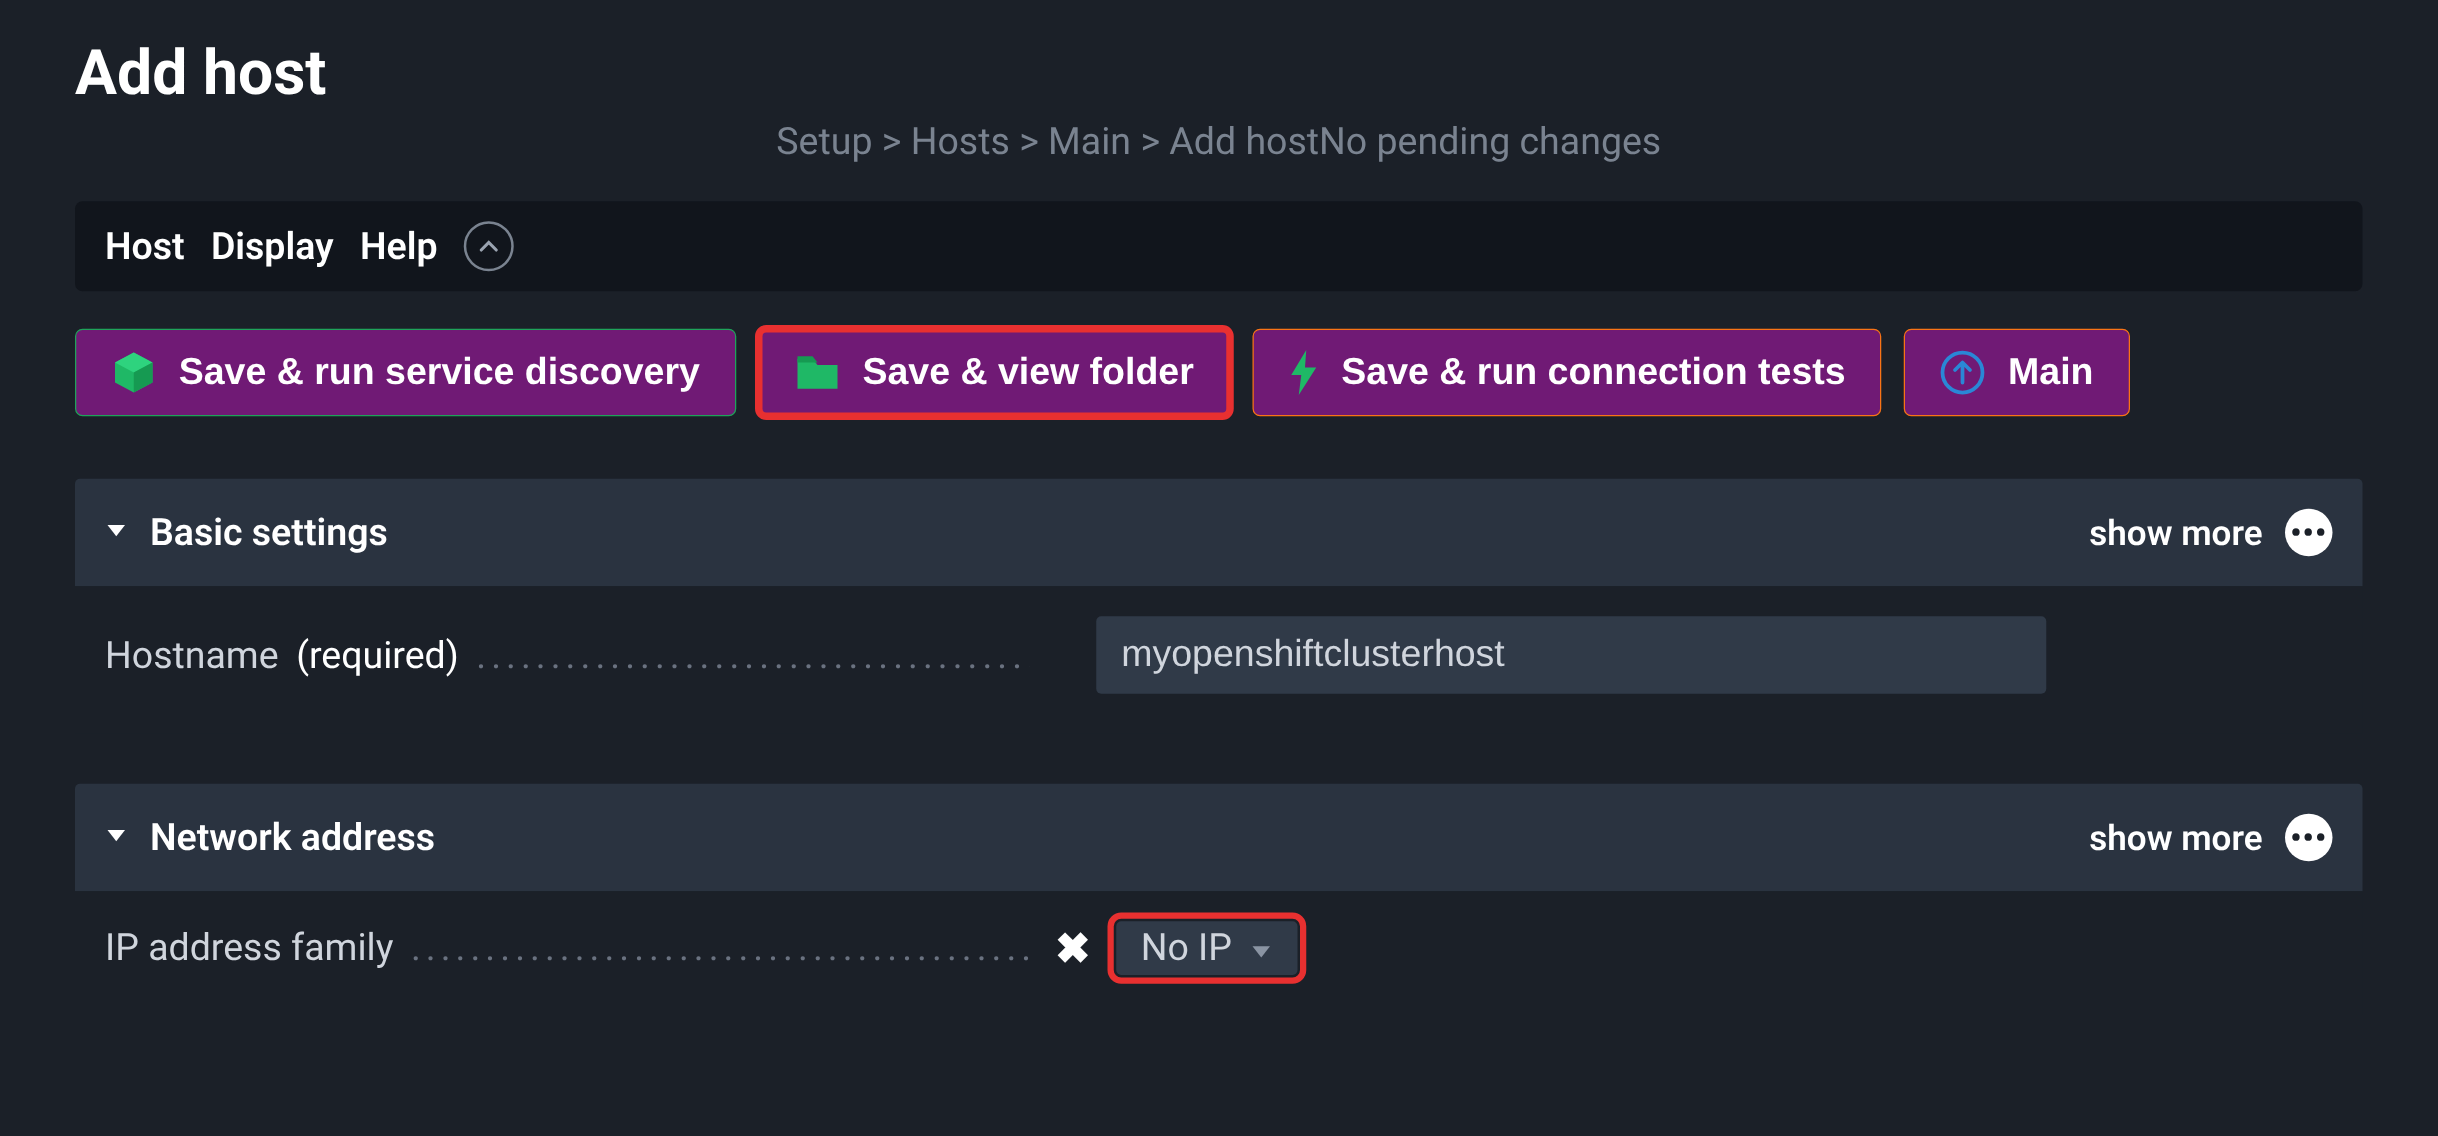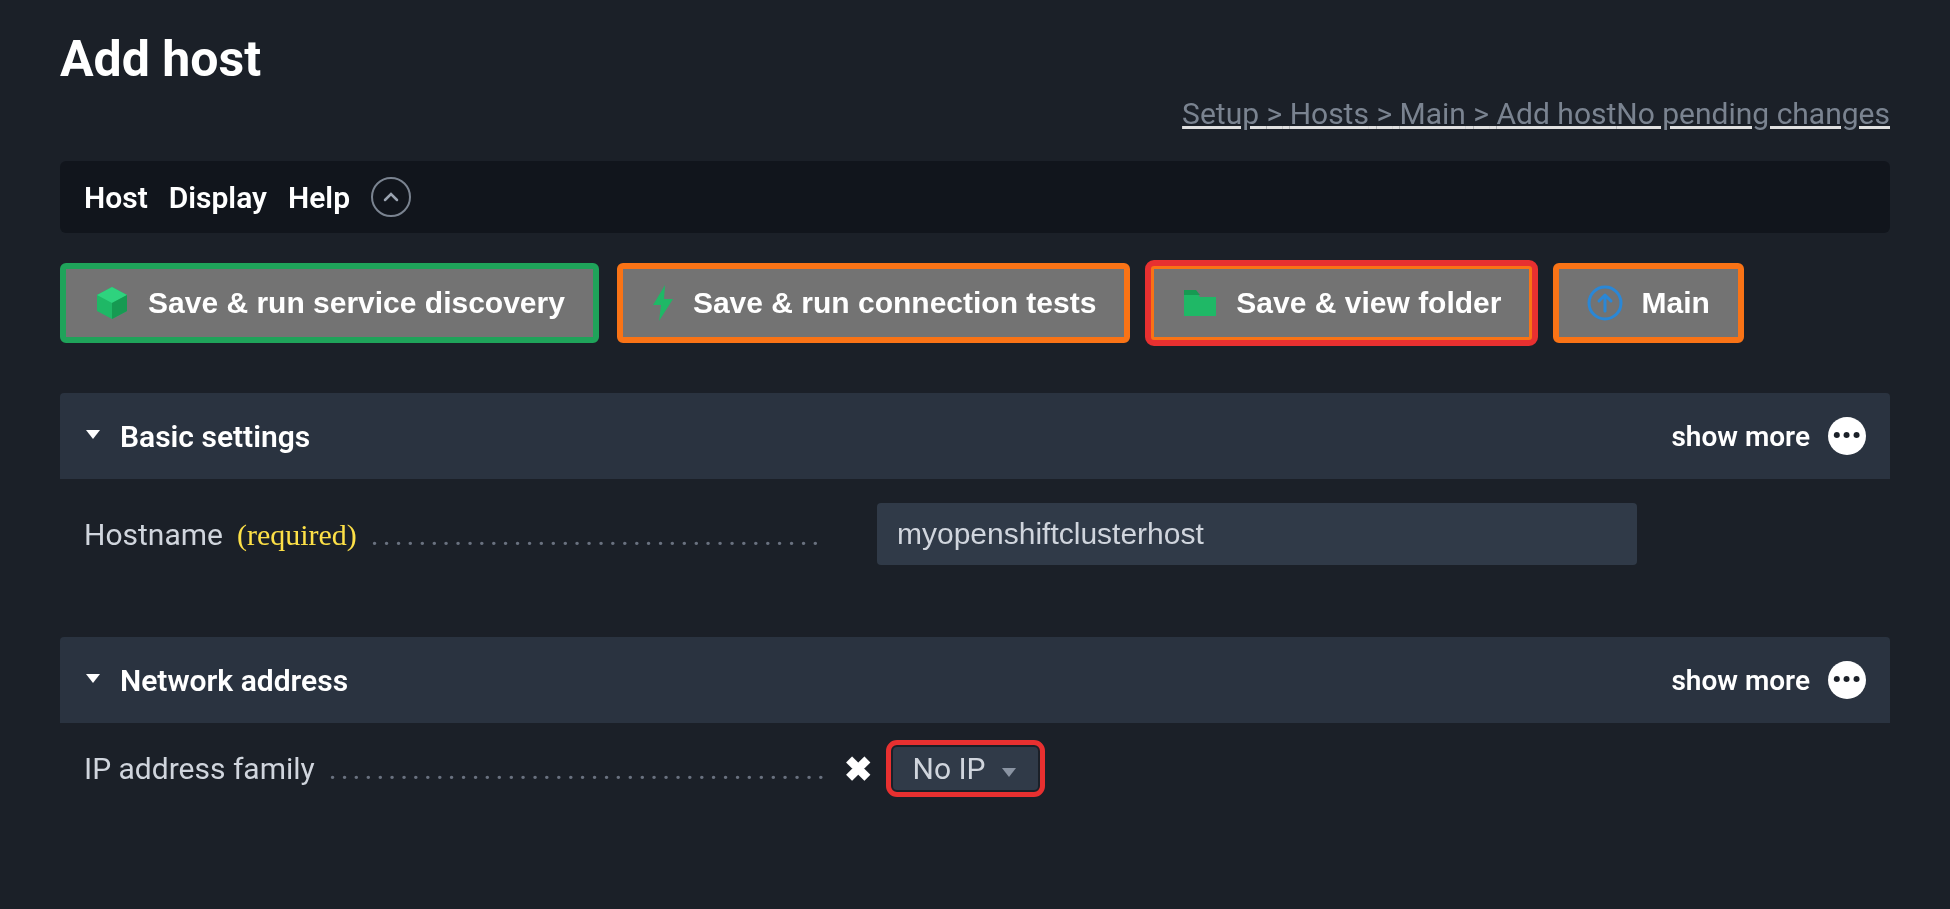--- a/index.html
+++ b/index.html
@@ -16,24 +16,23 @@
       padding: 30px 60px;
     }
     .page-title {
       font-size: 50px;
       font-weight: 700;
       color: #ffffff;
       margin-bottom: 8px;
     }
     .header-row {
       display: flex;
-      justify-content: flex-end;
+      justify-content: center;
       align-items: center;
       margin-bottom: 30px;
-      text-decoration: underline;
     }
     .breadcrumb {
       font-size: 30px;
       color: #7a8390;
     }
     .breadcrumb span {
       color: #7a8390;
     }
     .pending-status {
       font-size: 30px;
@@ -67,22 +66,22 @@
     .collapse-icon svg {
       width: 16px;
       height: 16px;
     }
     .action-buttons {
       display: flex;
       gap: 18px;
       margin-bottom: 50px;
     }
     .action-btn {
-      background-color: #737373;
-      border: 6px solid #f97316;
+      background-color: #701a75;
+      border: 1px solid #f97316;
       border-radius: 6px;
       padding: 16px 28px;
       font-size: 30px;
       font-weight: 600;
       color: #ffffff;
       display: flex;
       align-items: center;
       gap: 18px;
       cursor: pointer;
     }
@@ -181,22 +180,21 @@
       width: 740px;
       white-space: nowrap;
       overflow: hidden;
     }
     .field-label {
       font-size: 30px;
       color: #d0d5dd;
     }
     .field-required {
       font-size: 30px;
-      color: #fde047;
-      font-family: Liberation Serif, serif;
+      color: #ffffff;
     }
     .field-dots {
       font-size: 30px;
       color: #6a7280;
       letter-spacing: 4px;
       flex: 1;
       overflow: hidden;
     }
     .field-input-wrap {
       display: flex;
@@ -275,37 +273,37 @@
     <span class="icon-cube">
       <svg viewBox="0 0 36 36">
           <path d="M18 2 L33 10 L33 26 L18 34 L3 26 L3 10 Z" fill="#1fb866"></path>
           <path d="M18 2 L33 10 L18 18 L3 10 Z" fill="#2ed37e"></path>
           <path d="M18 18 L33 10 L33 26 L18 34 Z" fill="#169a52"></path>
         </svg>
     </span>
     <span>Save &amp; run service discovery</span>
   </button>
 
-  <button class="action-btn">
-    <span class="icon-bolt">
-      <svg viewBox="0 0 24 36">
-          <path d="M14 0 L2 20 L10 20 L8 36 L22 14 L13 14 Z" fill="#1fb866"></path>
-        </svg>
-    </span>
-    <span>Save &amp; run connection tests</span>
-  </button>
-
   <button class="action-btn highlighted">
     <span class="icon-folder">
       <svg viewBox="0 0 36 30">
           <path d="M2 4 L14 4 L18 9 L34 9 L34 28 L2 28 Z" fill="#1fb866"></path>
           <path d="M2 2 L14 2 L18 7 L2 7 Z" fill="#169a52"></path>
         </svg>
     </span>
     <span>Save &amp; view folder</span>
+  </button>
+
+  <button class="action-btn">
+    <span class="icon-bolt">
+      <svg viewBox="0 0 24 36">
+          <path d="M14 0 L2 20 L10 20 L8 36 L22 14 L13 14 Z" fill="#1fb866"></path>
+        </svg>
+    </span>
+    <span>Save &amp; run connection tests</span>
   </button>
 
   <button class="action-btn">
     <span class="icon-back">
       <svg viewBox="0 0 36 36">
           <circle cx="18" cy="18" r="16" stroke="#2a87d6" stroke-width="3" fill="none"></circle>
           <path d="M18 10 L18 26 M18 10 L12 16 M18 10 L24 16" stroke="#2a87d6" stroke-width="3" fill="none" stroke-linecap="round"></path>
         </svg>
     </span>
     <span>Main</span>

